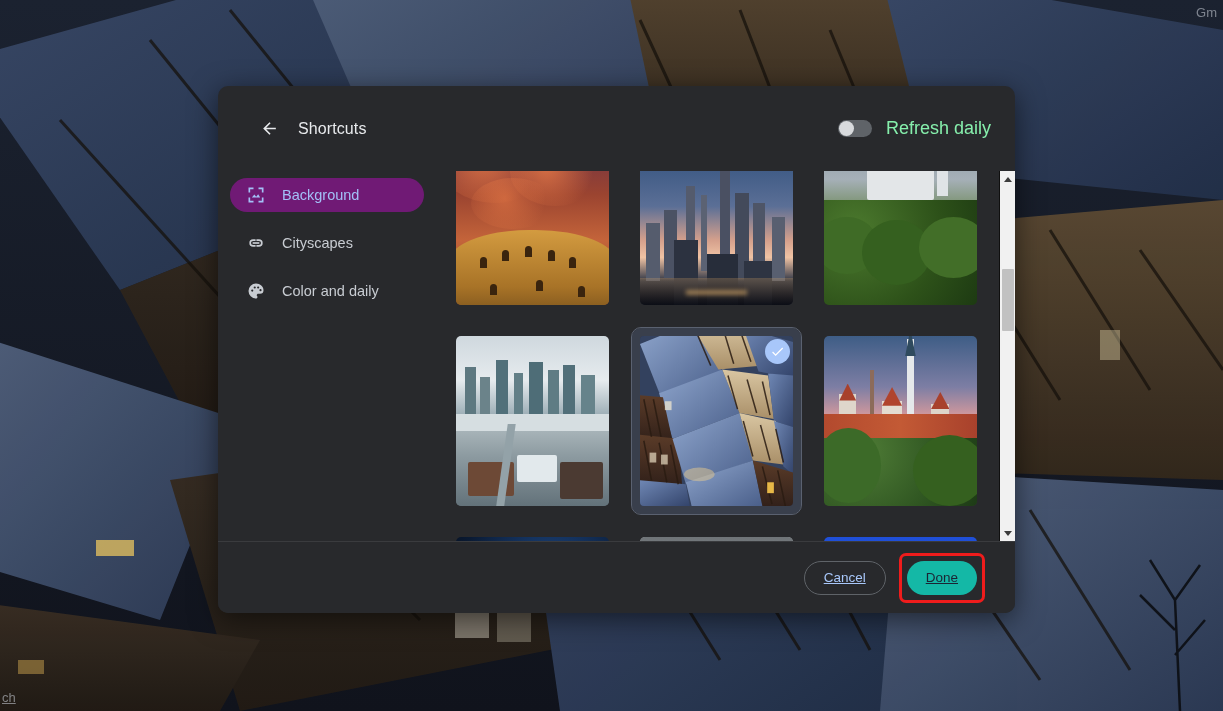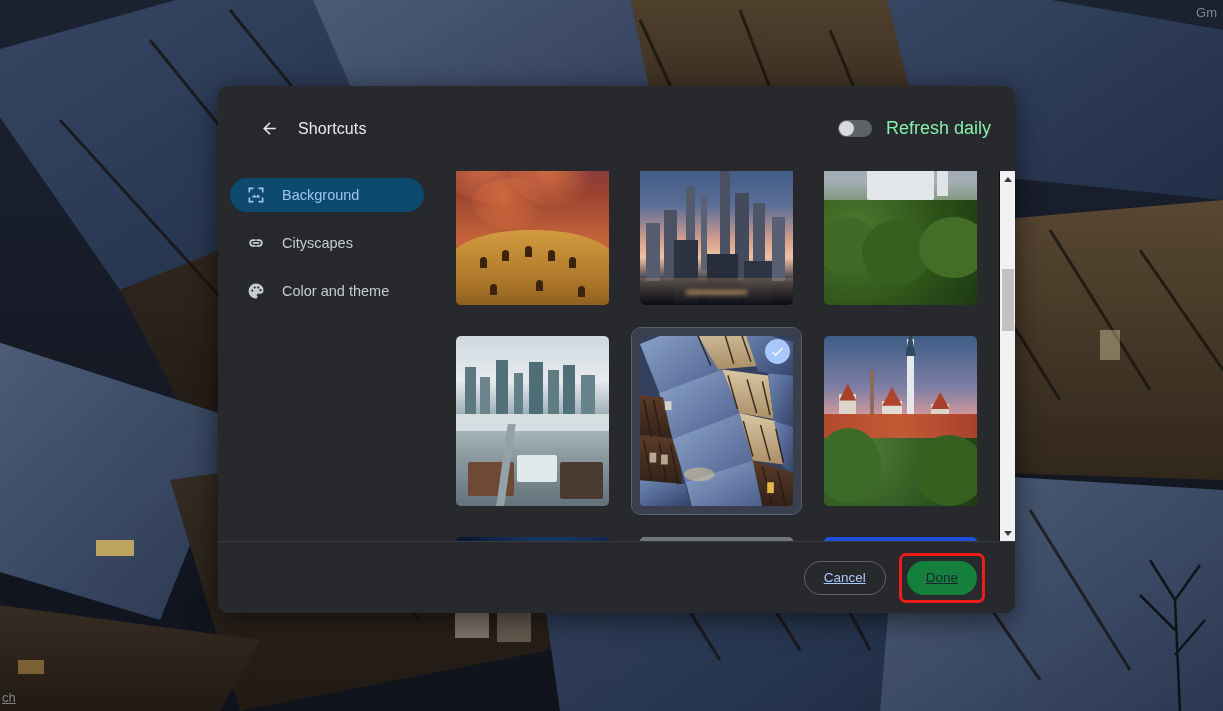--- a/index.html
+++ b/index.html
@@ -99,21 +99,21 @@
     margin: 0 16px 14px 12px;
     display: flex; align-items: center;
     gap: 16px;
     padding-left: 16px;
     border-radius: 17px;
     cursor: pointer;
     color: #c8ccd2;
     font-size: 14.5px;
   }
   .side-item.active {
-    background: #0c4a6e;
+    background: #701a75;
     color: #a3c0f7;
   }
   .side-item .ico { width: 20px; height: 20px; flex: 0 0 20px; display:block; }
 
   
   #grid-area {
     flex: 1 1 auto;
     position: relative;
     overflow: hidden;
     padding-right: 22px;
@@ -208,21 +208,21 @@
     border: 1px solid #5f6368;
     color: #a8c7fa;
   }
   #done-wrap {
     padding: 5px;
     border: 3px solid #ef1c1c;
     border-radius: 7px;
   }
   #done-btn {
     min-width: 63px; padding: 0 19px;
-    background: #15803d;
+    background: #14b8a6;
     border: none;
     color: #1b2433;
   }
 
   
   .sky { position: absolute; inset: 0; }
   .layer { position: absolute; }
 
   
   .t-colosseum { background: linear-gradient(#6c3147 0%, #9b4430 35%, #c4643a 62%, #8a4a2c 100%); }
@@ -364,21 +364,21 @@
       </div>
 
       <div class="side-item">
         <svg class="ico" viewBox="0 0 24 24">
           <path d="M12 3a9 9 0 000 18c1 0 1.8-.8 1.8-1.8 0-.5-.2-.9-.5-1.2-.3-.3-.4-.6-.4-1 0-1 .8-1.8 1.8-1.8h2.1A4.2 4.2 0 0021 11c0-4.4-4-8-9-8z" fill="#c8ccd2"></path>
           <circle cx="7.5" cy="11.5" r="1.3" fill="#28292c"></circle>
           <circle cx="10.5" cy="7.8" r="1.3" fill="#28292c"></circle>
           <circle cx="14.6" cy="7.8" r="1.3" fill="#28292c"></circle>
           <circle cx="17.4" cy="11" r="1.3" fill="#28292c"></circle>
         </svg>
-        <span>Color and theme</span>
+        <span>Color and daily</span>
       </div>
     </div>
 
     <div id="grid-area">
       <div id="grid">
 
         <div class="tile">
           <div class="thumb">
             <div class="sky t-colosseum">
               <div class="cloud" style="left:-10%; top:-5%; width:70%; height:45%;"></div>

